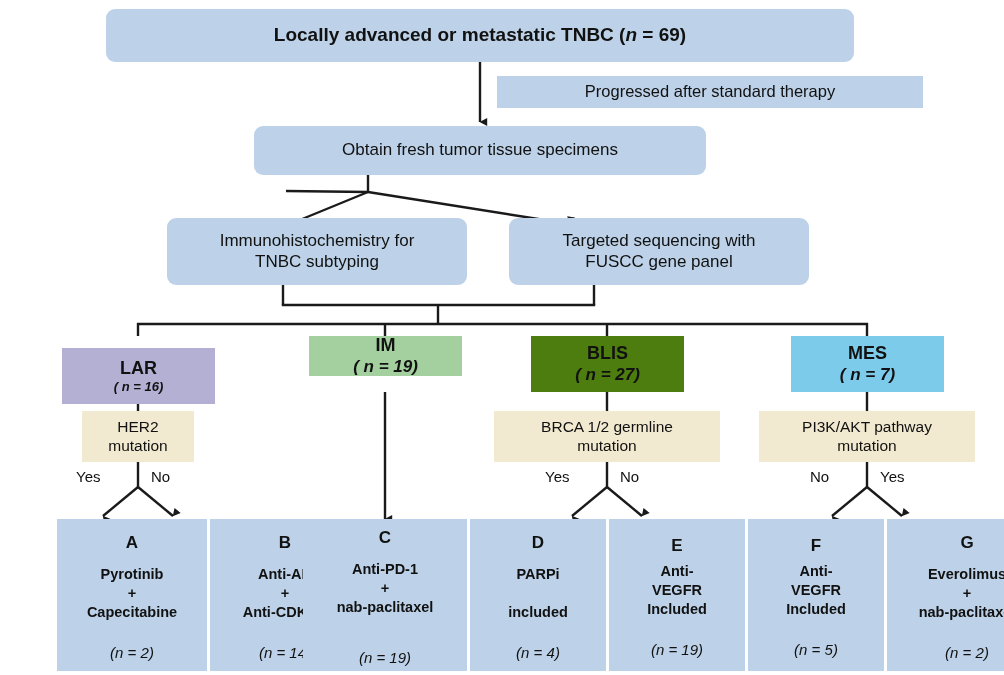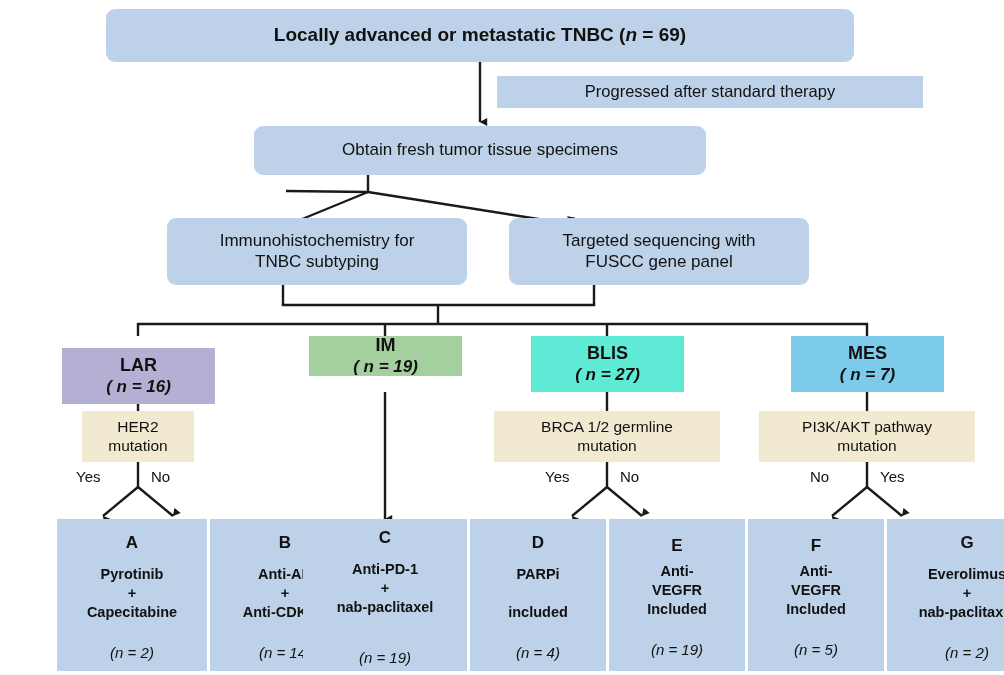--- a/index.html
+++ b/index.html
@@ -93,29 +93,29 @@
     <div class="ln" style="font-size:17px;">TNBC subtyping</div>
   </div>
 
   <div class="box blue rounded" style="left:509px;top:218px;width:300px;height:67px;">
     <div class="ln" style="font-size:17px;">Targeted sequencing with</div>
     <div class="ln" style="font-size:17px;">FUSCC gene panel</div>
   </div>
 
   <div class="box" style="left:62px;top:348px;width:153px;height:56px;background:#b4b0d3;">
     <div class="b-title ln" style="font-size:18px;">LAR</div>
-    <div class="b-title ln ital" style="font-size:17px;">( n = 16)</div>
+    <div class="b-title ln ital" style="font-size:13px;">( n = 16)</div>
   </div>
 
   <div class="box" style="left:309px;top:336px;width:153px;height:40px;background:#a4d0a0;">
     <div class="b-title ln" style="font-size:18px;">IM</div>
     <div class="b-title ln ital" style="font-size:17px;">( n = 19)</div>
   </div>
 
-  <div class="box" style="left:531px;top:336px;width:153px;height:56px;background:#5eead4;">
+  <div class="box" style="left:531px;top:336px;width:153px;height:56px;background:#4d7c0f;">
     <div class="b-title ln" style="font-size:18px;">BLIS</div>
     <div class="b-title ln ital" style="font-size:17px;">( n = 27)</div>
   </div>
 
   <div class="box" style="left:791px;top:336px;width:153px;height:56px;background:#7dcbea;">
     <div class="b-title ln" style="font-size:18px;">MES</div>
     <div class="b-title ln ital" style="font-size:17px;">( n = 7)</div>
   </div>
 
   <div class="box cream" style="left:82px;top:411px;width:112px;height:51px;">

